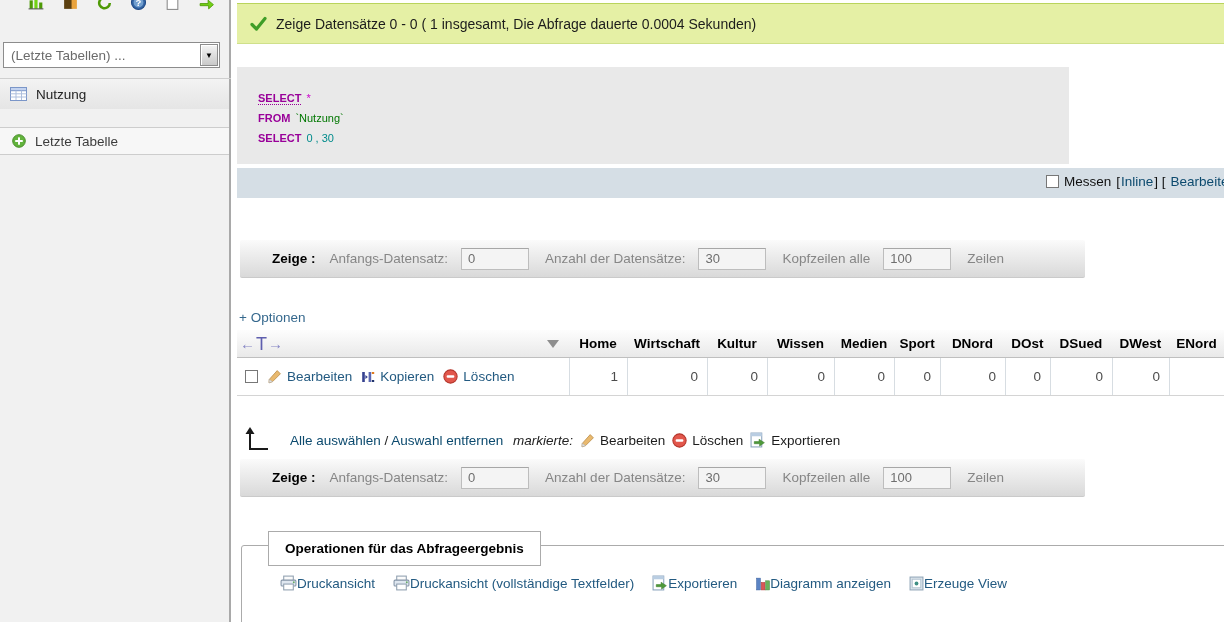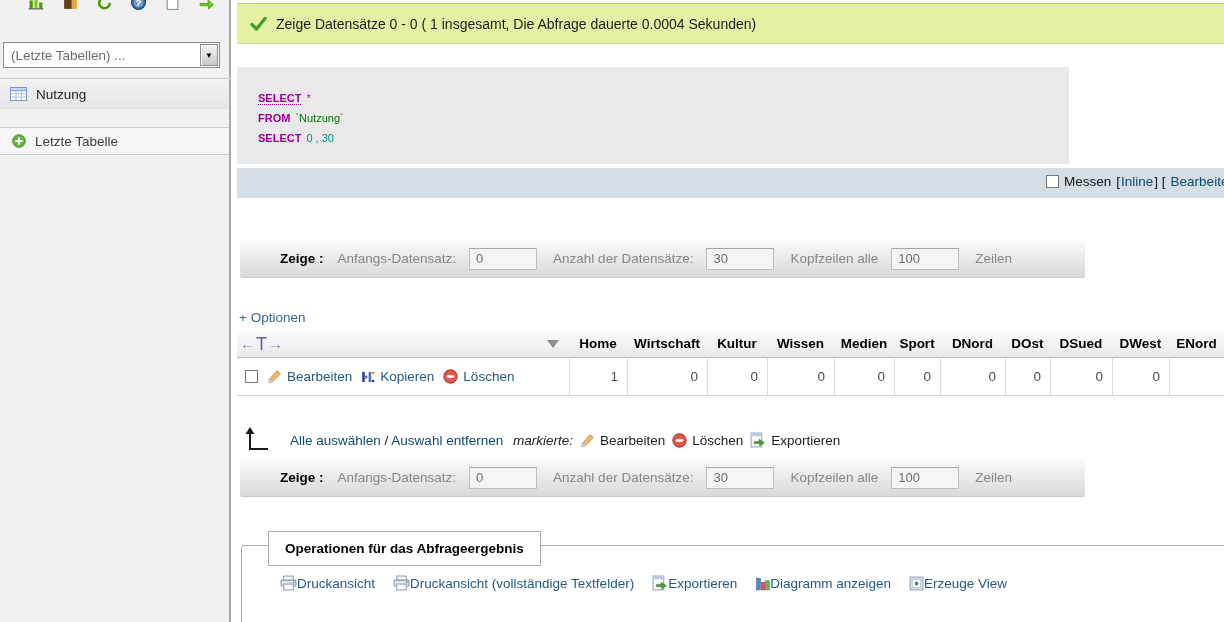--- a/index.html
+++ b/index.html
@@ -38,21 +38,21 @@
   .sql-star { color:#cc00cc; }
   .sql-id { color:#007700; }
   .sql-num { color:#008b8b; }
   .profiling-bar { position:absolute; top:168px; left:0; width:987px; height:30px; background:#d5dee5; }
   .profiling-content { position:absolute; left:809px; top:6px; display:flex; align-items:center;
     gap:5px; white-space:nowrap; font-size:13.5px; color:#111; }
   .cb { display:inline-block; width:13px; height:13px; background:#fff; border:1px solid #777; cursor:pointer; flex:0 0 auto; }
   a.plink, .plink { color:#0c4a6e; text-decoration:none; cursor:pointer; }
   .pag-bar { position:absolute; left:3px; width:845px; height:38px;
     background:linear-gradient(#fbfbfb,#f0f0f0 30%,#d9d9d9); border-bottom:1px solid #cacaca;
-    border-radius:2px; display:flex; align-items:center; padding-left:40px; font-size:13.5px; color:#868686; }
+    border-radius:2px; display:flex; align-items:center; padding-left:32px; font-size:13.5px; color:#868686; }
   .pag-bar .bold-label { color:#000; font-weight:bold; margin-right:14px; }
   .pag-bar .lbl { margin-right:13px; }
   .pag-input { width:68px; height:22px; background:#f4f4f4; border:1px solid #bdbdbd;
     border-top-color:#a7a7a7; color:#6e6e6e; font-size:13px; padding-left:6px;
     font-family:"Liberation Sans",sans-serif; margin-right:16px; }
   .pag1 { top:240px; } .pag2 { top:459px; }
   .options-link { position:absolute; top:310px; left:2px; color:#35688d; font-size:13.5px; cursor:pointer; }
   
   .rtable { position:absolute; top:330px; left:0; width:987px; }
   .hrow { display:flex; height:28px; align-items:center;

